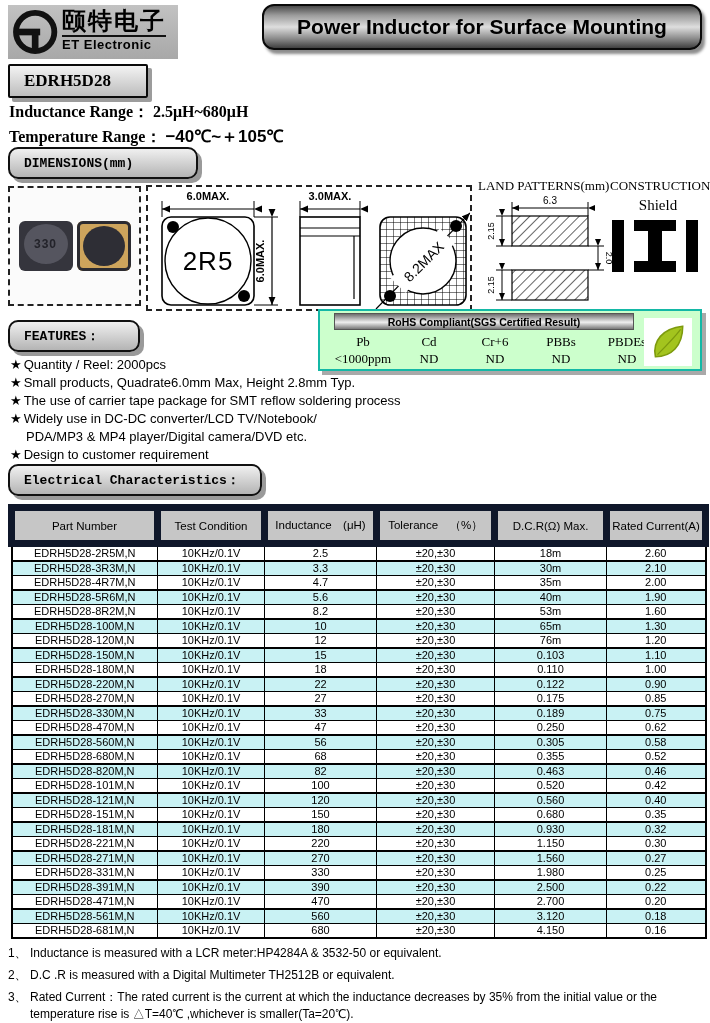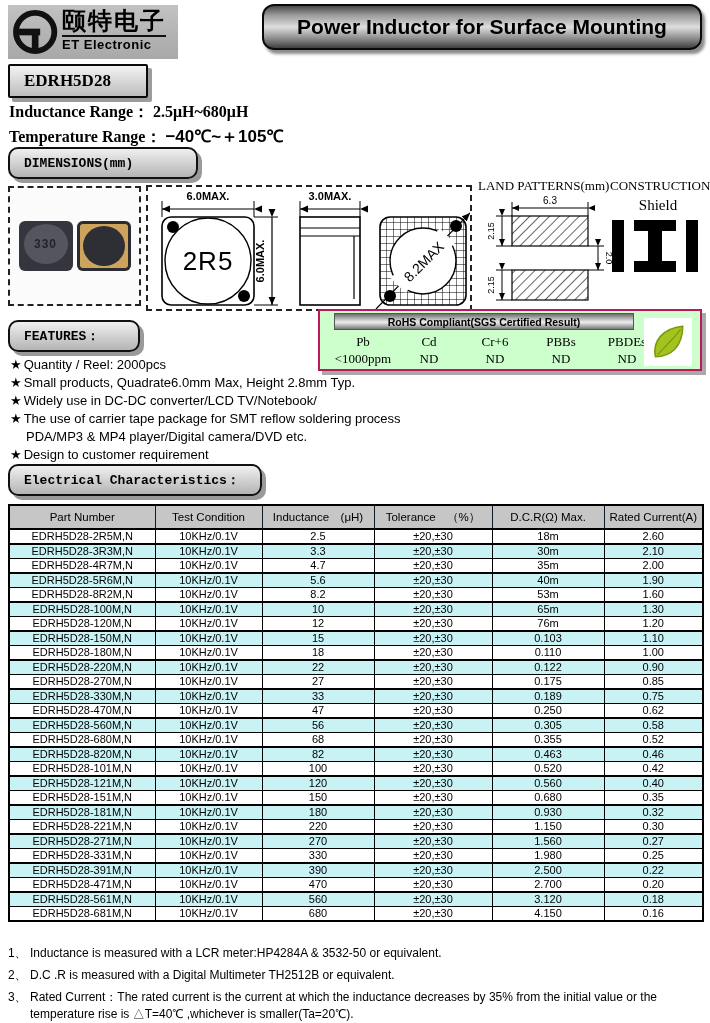--- a/index.html
+++ b/index.html
@@ -49,38 +49,38 @@
   .drawing-box { position:absolute; left:146px; top:185px; width:326px; height:126px; border:2px dashed #222; background:#fff; }
 
   .land-title { position:absolute; left:478px; top:178px; width:152px; font-family:Liberation Serif, serif; font-size:13px; }
   .cons-title { position:absolute; left:610px; top:178px; width:96px; font-family:"Liberation Serif",serif; font-size:13px; }
   .shield-label { position:absolute; left:616px; top:197px; width:84px; text-align:center; font-family:"Liberation Serif",serif; font-size:15px; }
   .land-svg { position:absolute; left:482px; top:194px; }
   .cons-svg { position:absolute; left:612px; top:220px; }
 
   
   .rohs-box { position:absolute; left:318px; top:309px; width:384px; height:62px; background:#ccffcc;
-    border:2px solid #be185d; box-shadow:4px 4px 0 #a9a9a9; }
+    border:2px solid #14b8a6; box-shadow:4px 4px 0 #a9a9a9; }
   .rohs-hd { position:absolute; left:14px; top:2px; width:300px; height:17px;
     background:linear-gradient(180deg,#6e6e6e,#efefef 55%,#787878); border:1px solid #555;
     display:flex; align-items:center; justify-content:center; font-size:10.5px; font-weight:bold; }
   .rohs-cols { position:absolute; left:10px; top:22px; width:330px; display:flex; }
   .rohs-col { width:66px; text-align:center; font-family:"Liberation Serif",serif; font-size:13px; line-height:17px; }
   .rohs-leaf { position:absolute; right:8px; top:7px; width:48px; height:48px; background:#fff; display:flex; align-items:center; justify-content:center; }
 
   
   .features { position:absolute; left:10px; top:356px; width:440px; font-size:13px; }
   .feature-line { line-height:18px; white-space:nowrap; }
   .feature-line .star { margin-right:2px; }
   .feature-line.cont { padding-left:16px; }
 
   
   .elec-table { position:absolute; left:8px; top:504px; width:694px; border-collapse:collapse; table-layout:fixed;
     border:2px solid #000; font-size:11px; }
-  .elec-table th { background:#c6c6c6; border:1px solid #0f172a; height:24px; font-weight:normal; font-size:11.5px; }
+  .elec-table th { background:#c6c6c6; border:7px solid #0f172a; height:36px; font-weight:normal; font-size:11.5px; }
   .elec-table thead tr { border-bottom:2px solid #000; }
   .elec-table td { border:1px solid #000; height:13px; line-height:13px; text-align:center; padding:0; overflow:hidden; }
   .elec-table tbody tr:nth-child(even) { border-top:2px solid #000; }
   .elec-table tbody tr:nth-child(even) td { background:#c9f2f4; }
   .c0{width:146px}.c1{width:107px}.c2{width:112px}.c3{width:118px}.c4{width:112px}.c5{width:99px}
 
   
   .notes { position:absolute; left:8px; top:945px; width:700px; font-size:12px; }
   .note { display:flex; margin-bottom:5px; line-height:17px; }
   .note .num { flex:0 0 22px; }
@@ -254,22 +254,22 @@
         <path d="M34 5 C15 7 5 19 8 34 C23 34 34 24 34 5 Z" fill="#a3c41e" stroke="#7d9a0e" stroke-width="1.5"></path>
         <path d="M10 32 C18 24 26 16 32 8" fill="none" stroke="#7d9a0e" stroke-width="1.2"></path>
       </svg>
     </div>
   </div>
 
   <div class="section-hd hd-feat">FEATURES：</div>
   <div class="features">
       <div class="feature-line"><span class="star">★</span><span>Quantity / Reel: 2000pcs</span></div>
       <div class="feature-line"><span class="star">★</span><span>Small products, Quadrate6.0mm Max, Height 2.8mm Typ.</span></div>
+      <div class="feature-line"><span class="star">★</span><span>The use of carrier tape package for SMT reflow soldering process</span></div>
       <div class="feature-line"><span class="star">★</span><span>Widely use in DC-DC converter/LCD TV/Notebook/</span></div>
-      <div class="feature-line"><span class="star">★</span><span>The use of carrier tape package for SMT reflow soldering process</span></div>
       <div class="feature-line cont"><span>PDA/MP3 &amp; MP4 player/Digital camera/DVD etc.</span></div>
       <div class="feature-line"><span class="star">★</span><span>Design to customer requirement</span></div>
     </div>
 
   <div class="section-hd hd-elec">Electrical Characteristics：</div>
 
   <table class="elec-table">
     <colgroup>
         <col class="c0">
         <col class="c1">

